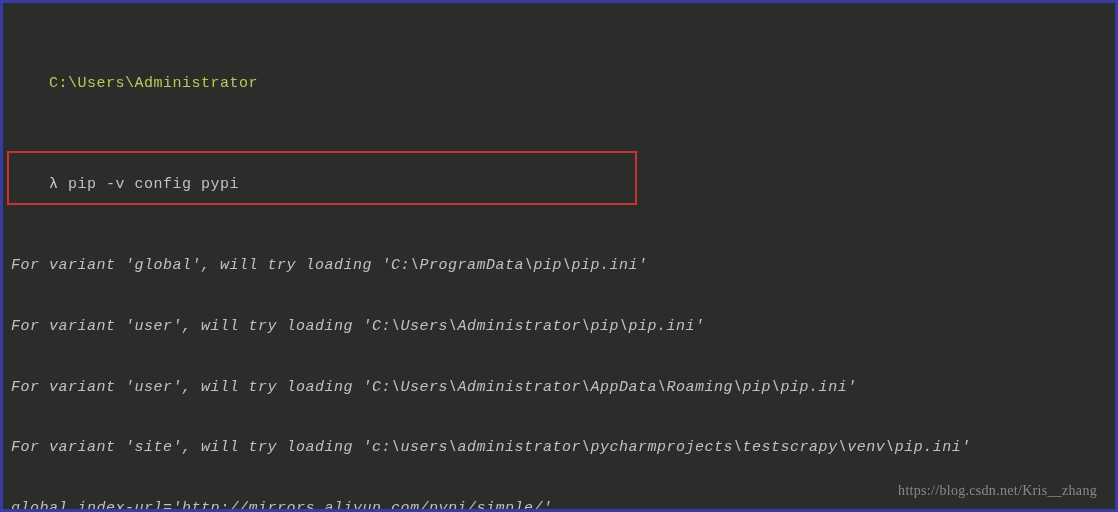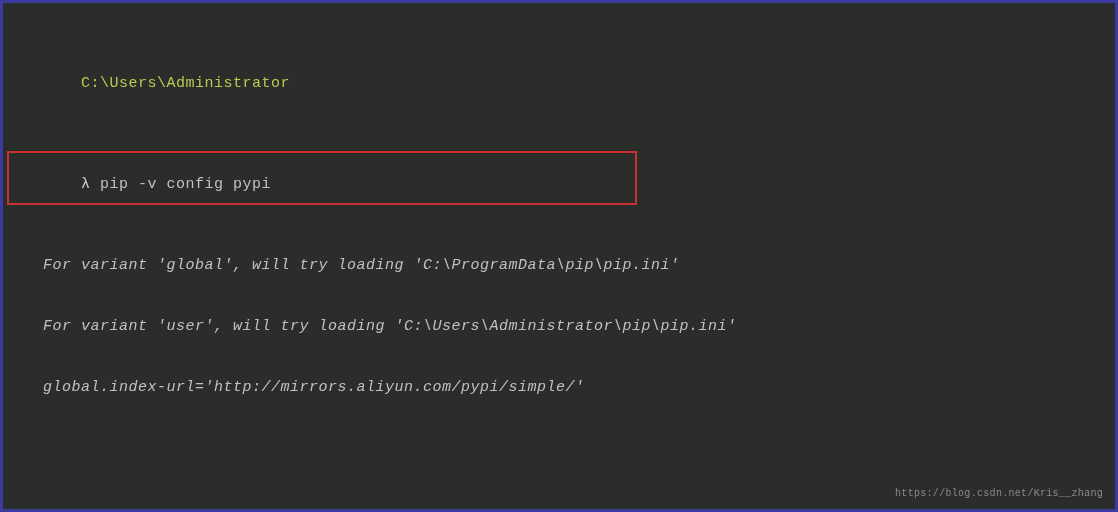--- a/index.html
+++ b/index.html
@@ -28,43 +28,45 @@
   .prompt-sym  { color: #d0d0d0; }
   .cmd-text    { color: #c0c0c0; }
   .out-text    { color: #c0c0c0; font-style: italic; }
   .highlight-box {
     position: absolute;
     border: 2px solid #c83232;
     pointer-events: none;
   }
   .watermark {
     position: absolute;
-    right: 12px;
+    right: 18px;
     bottom: 10px;
     color: #9a9a9a;
-    font-family: Liberation Mono, monospace;
-    font-size: 10px;
+    font-family: Liberation Serif, serif;
+    font-size: 14px;
     letter-spacing: 0.3px;
     opacity: 0.85;
   }
-  .line { display: block; margin-left: 32px; }
+  .line { display: block; }
   .blank { height: 20px; }
 </style>
 </head>
 <body>
 
 <div class="terminal">
   <span class="line">
     <span class="prompt-path">C:\Users\Administrator</span>
   </span>
   <span class="line">
     <span class="prompt-sym">λ</span> <span class="cmd-text">pip -v config pypi</span>
   </span>
   <span class="line out-text">For variant 'global', will try loading 'C:\ProgramData\pip\pip.ini'</span>
   <span class="line out-text">For variant 'user', will try loading 'C:\Users\Administrator\pip\pip.ini'</span>
+  <span class="line out-text">For variant 'user', will try loading 'C:\Users\Administrator\AppData\Roaming\pip\pip.ini'</span>
+  <span class="line out-text">For variant 'site', will try loading 'c:\users\administrator\pycharmprojects\testscrapy\venv\pip.ini'</span>
   <span class="line out-text">global.index-url='http://mirrors.aliyun.com/pypi/simple/'</span>
   
   <span class="blank"></span>
   
   
 </div>
 
 <div class="highlight-box" style="left:4px;top:148px;width:626px;height:50px;"></div>
 
 <div class="watermark">https://blog.csdn.net/Kris__zhang</div>

